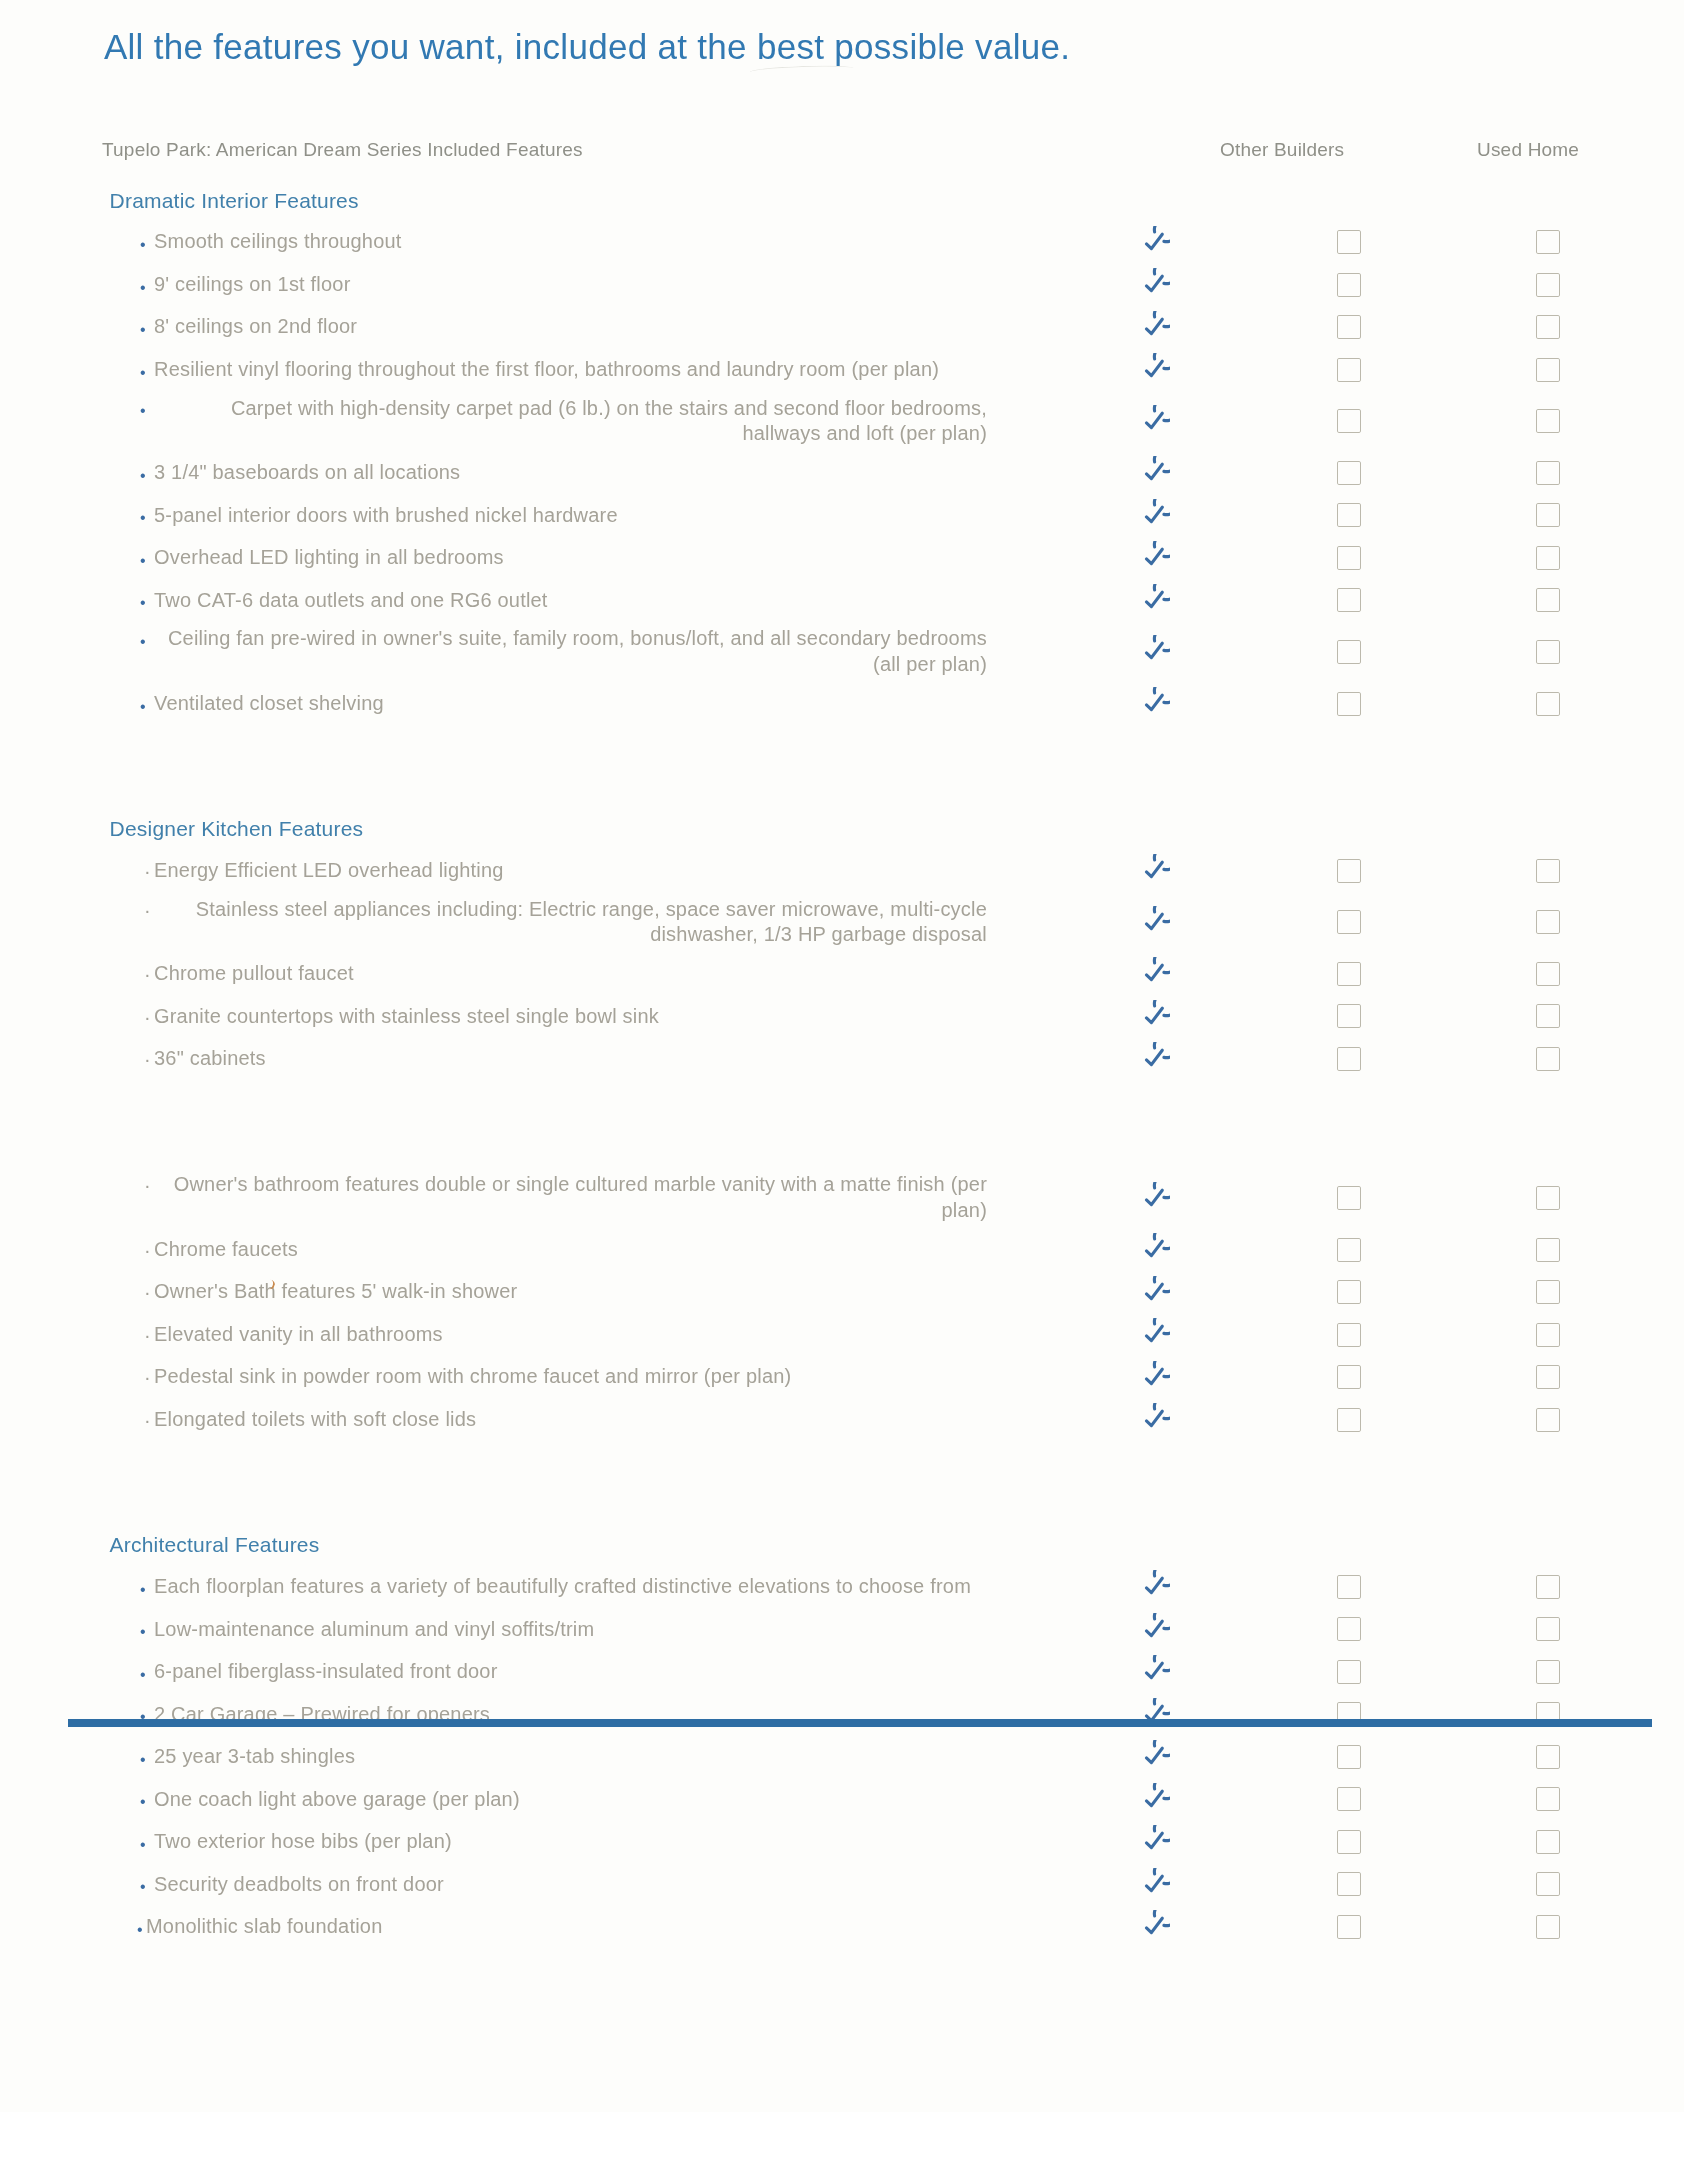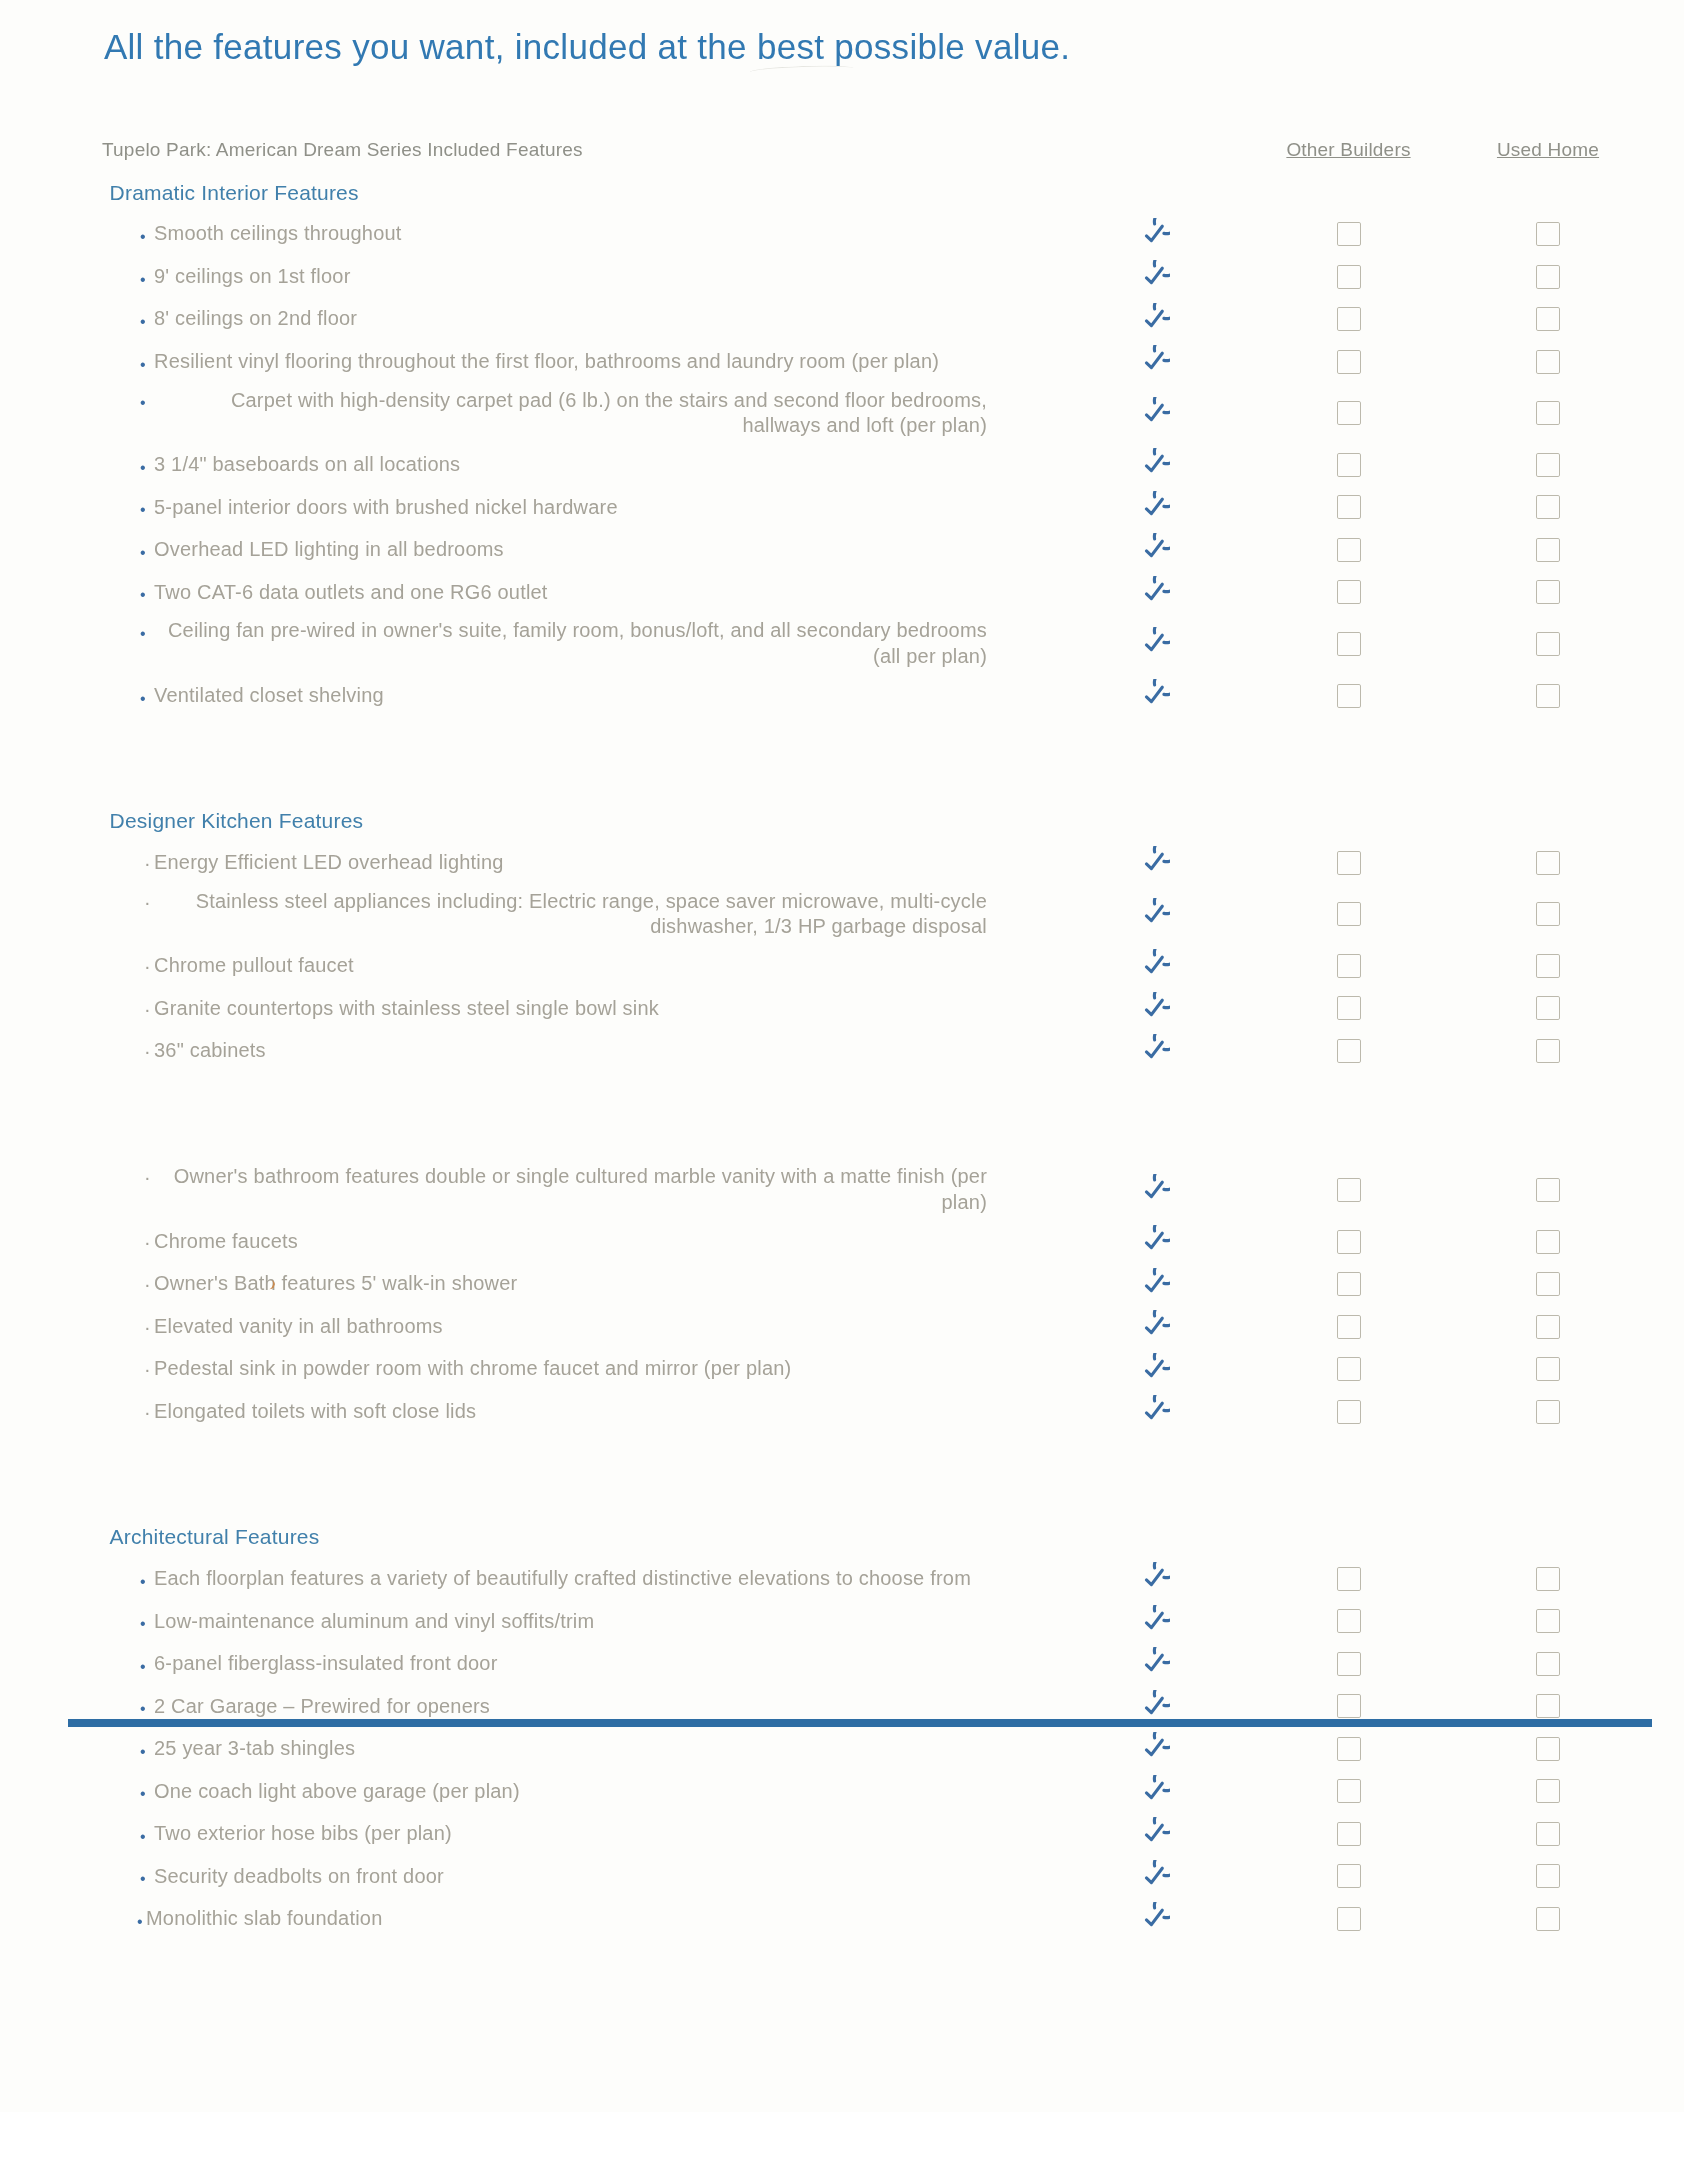--- a/index.html
+++ b/index.html
@@ -24,23 +24,23 @@
   }
   .header-row{
     display:grid;
     grid-template-columns:984px 134px 257px 142px;
     align-items:center;
     margin-top:72px;
     font-size:19px;
     color:var(--subtitle-gray);
     letter-spacing:0.2px;
   }
-  .col-header{text-align:center;text-decoration:underline;}
+  .col-header{text-align:left;}
   .section{margin-top:97px;}
-  #sections .section:first-child{margin-top:20px;}
+  #sections .section:first-child{margin-top:28px;}
   .section-title{
     margin:0 0 13.2px 7.6px;
     font-size:21px;
     font-weight:normal;
     letter-spacing:0.2px;
     color:var(--heading-blue);
   }
   .item-row{
     display:grid;
     grid-template-columns:984px 134px 257px 142px;

